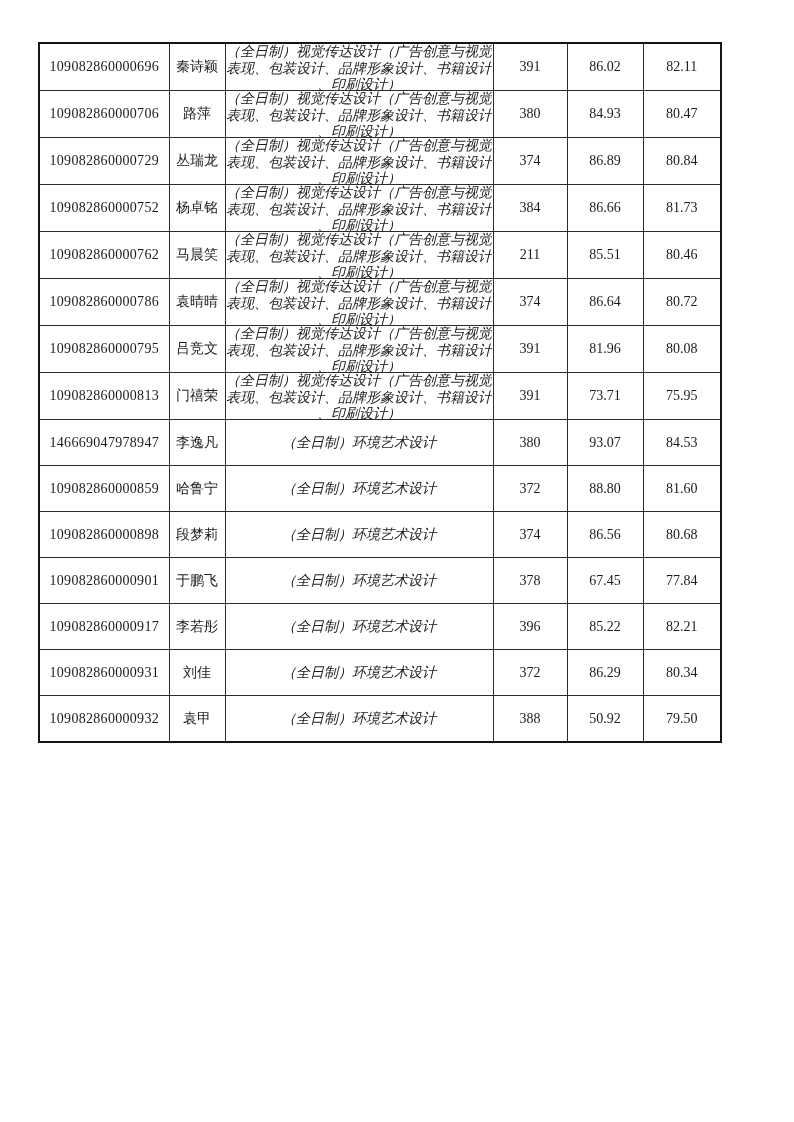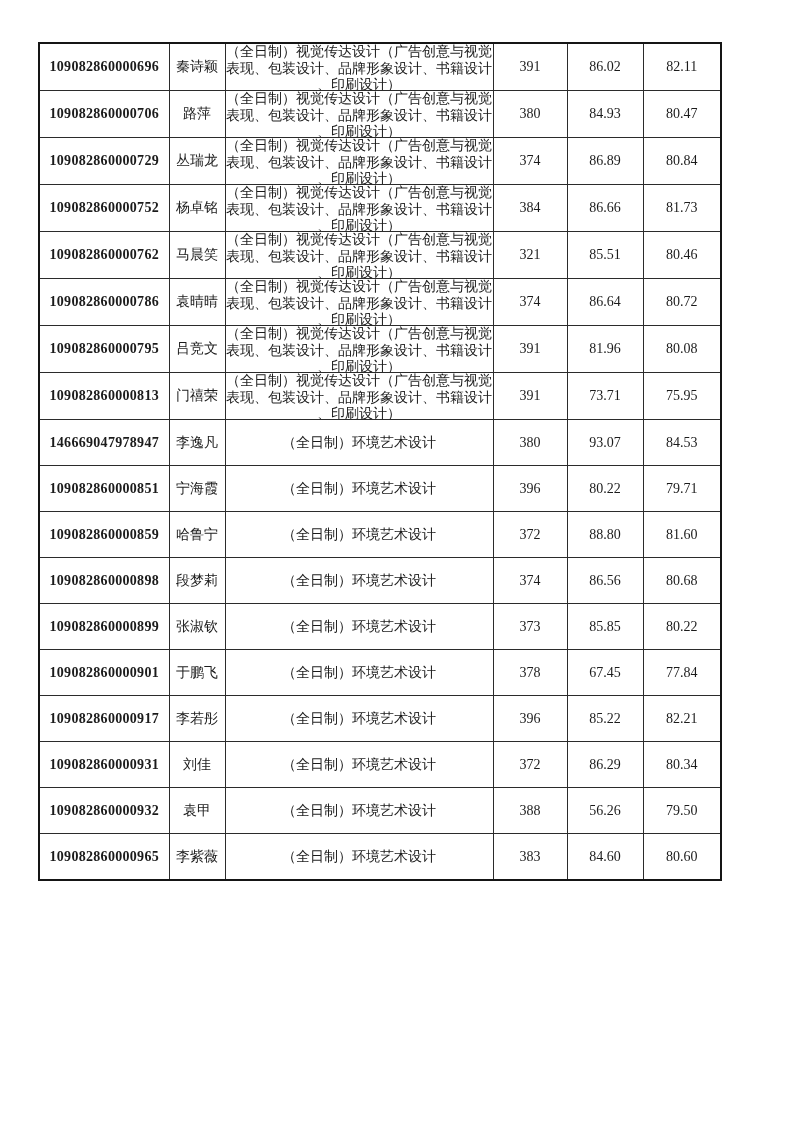--- a/index.html
+++ b/index.html
@@ -30,38 +30,38 @@
     text-align: center;
     vertical-align: middle;
     height: 45px;
     padding: 0;
     font-size: 14px;
     overflow: hidden;
     background: #ffffff;
   }
   td.c-id .txt {
     letter-spacing: 0.3px;
-    font-weight: bold;
   }
   td.c-prog {
     padding: 0 1px;
   }
   td.c-prog.multi {
     vertical-align: top;
   }
   .prog-inner {
     display: block;
     margin: 0 auto;
     width: 266px;
     text-align: center;
     line-height: 16.6px;
     max-height: 46px;
     overflow: hidden;
     word-break: break-all;
     line-break: anywhere;
+    font-style: italic;
   }
   td.c-prog:not(.multi) .prog-inner {
     max-height: none;
     line-height: normal;
   }
   .score {
     white-space: nowrap;
   }
 </style>
 </head>
@@ -162,21 +162,21 @@
     <td class="c-id">
       <span class="txt">109082860000762</span>
     </td>
     <td class="c-name">
       <span class="txt">马晨笑</span>
     </td>
     <td class="c-prog multi">
       <span class="prog-inner">（全日制）视觉传达设计（广告创意与视觉表现、包装设计、品牌形象设计、书籍设计、印刷设计）</span>
     </td>
     <td class="c-s1">
-      <span class="score">321</span>
+      <span class="score">211</span>
     </td>
     <td class="c-s2">
       <span class="score">85.51</span>
     </td>
     <td class="c-s3">
       <span class="score">80.46</span>
     </td>
   </tr>
         <tr>
     <td class="c-id">
@@ -253,193 +253,133 @@
     </td>
     <td class="c-s2">
       <span class="score">93.07</span>
     </td>
     <td class="c-s3">
       <span class="score">84.53</span>
     </td>
   </tr>
         <tr>
     <td class="c-id">
-      <span class="txt">109082860000851</span>
-    </td>
-    <td class="c-name">
-      <span class="txt">宁海霞</span>
+      <span class="txt">109082860000859</span>
+    </td>
+    <td class="c-name">
+      <span class="txt">哈鲁宁</span>
+    </td>
+    <td class="c-prog">
+      <span class="prog-inner">（全日制）环境艺术设计</span>
+    </td>
+    <td class="c-s1">
+      <span class="score">372</span>
+    </td>
+    <td class="c-s2">
+      <span class="score">88.80</span>
+    </td>
+    <td class="c-s3">
+      <span class="score">81.60</span>
+    </td>
+  </tr>
+        <tr>
+    <td class="c-id">
+      <span class="txt">109082860000898</span>
+    </td>
+    <td class="c-name">
+      <span class="txt">段梦莉</span>
+    </td>
+    <td class="c-prog">
+      <span class="prog-inner">（全日制）环境艺术设计</span>
+    </td>
+    <td class="c-s1">
+      <span class="score">374</span>
+    </td>
+    <td class="c-s2">
+      <span class="score">86.56</span>
+    </td>
+    <td class="c-s3">
+      <span class="score">80.68</span>
+    </td>
+  </tr>
+        <tr>
+    <td class="c-id">
+      <span class="txt">109082860000901</span>
+    </td>
+    <td class="c-name">
+      <span class="txt">于鹏飞</span>
+    </td>
+    <td class="c-prog">
+      <span class="prog-inner">（全日制）环境艺术设计</span>
+    </td>
+    <td class="c-s1">
+      <span class="score">378</span>
+    </td>
+    <td class="c-s2">
+      <span class="score">67.45</span>
+    </td>
+    <td class="c-s3">
+      <span class="score">77.84</span>
+    </td>
+  </tr>
+        <tr>
+    <td class="c-id">
+      <span class="txt">109082860000917</span>
+    </td>
+    <td class="c-name">
+      <span class="txt">李若彤</span>
     </td>
     <td class="c-prog">
       <span class="prog-inner">（全日制）环境艺术设计</span>
     </td>
     <td class="c-s1">
       <span class="score">396</span>
     </td>
     <td class="c-s2">
-      <span class="score">80.22</span>
-    </td>
-    <td class="c-s3">
-      <span class="score">79.71</span>
-    </td>
-  </tr>
-        <tr>
-    <td class="c-id">
-      <span class="txt">109082860000859</span>
-    </td>
-    <td class="c-name">
-      <span class="txt">哈鲁宁</span>
+      <span class="score">85.22</span>
+    </td>
+    <td class="c-s3">
+      <span class="score">82.21</span>
+    </td>
+  </tr>
+        <tr>
+    <td class="c-id">
+      <span class="txt">109082860000931</span>
+    </td>
+    <td class="c-name">
+      <span class="txt">刘佳</span>
     </td>
     <td class="c-prog">
       <span class="prog-inner">（全日制）环境艺术设计</span>
     </td>
     <td class="c-s1">
       <span class="score">372</span>
     </td>
     <td class="c-s2">
-      <span class="score">88.80</span>
-    </td>
-    <td class="c-s3">
-      <span class="score">81.60</span>
-    </td>
-  </tr>
-        <tr>
-    <td class="c-id">
-      <span class="txt">109082860000898</span>
-    </td>
-    <td class="c-name">
-      <span class="txt">段梦莉</span>
-    </td>
-    <td class="c-prog">
-      <span class="prog-inner">（全日制）环境艺术设计</span>
-    </td>
-    <td class="c-s1">
-      <span class="score">374</span>
-    </td>
-    <td class="c-s2">
-      <span class="score">86.56</span>
-    </td>
-    <td class="c-s3">
-      <span class="score">80.68</span>
-    </td>
-  </tr>
-        <tr>
-    <td class="c-id">
-      <span class="txt">109082860000899</span>
-    </td>
-    <td class="c-name">
-      <span class="txt">张淑钦</span>
-    </td>
-    <td class="c-prog">
-      <span class="prog-inner">（全日制）环境艺术设计</span>
-    </td>
-    <td class="c-s1">
-      <span class="score">373</span>
-    </td>
-    <td class="c-s2">
-      <span class="score">85.85</span>
-    </td>
-    <td class="c-s3">
-      <span class="score">80.22</span>
-    </td>
-  </tr>
-        <tr>
-    <td class="c-id">
-      <span class="txt">109082860000901</span>
-    </td>
-    <td class="c-name">
-      <span class="txt">于鹏飞</span>
-    </td>
-    <td class="c-prog">
-      <span class="prog-inner">（全日制）环境艺术设计</span>
-    </td>
-    <td class="c-s1">
-      <span class="score">378</span>
-    </td>
-    <td class="c-s2">
-      <span class="score">67.45</span>
-    </td>
-    <td class="c-s3">
-      <span class="score">77.84</span>
-    </td>
-  </tr>
-        <tr>
-    <td class="c-id">
-      <span class="txt">109082860000917</span>
-    </td>
-    <td class="c-name">
-      <span class="txt">李若彤</span>
-    </td>
-    <td class="c-prog">
-      <span class="prog-inner">（全日制）环境艺术设计</span>
-    </td>
-    <td class="c-s1">
-      <span class="score">396</span>
-    </td>
-    <td class="c-s2">
-      <span class="score">85.22</span>
-    </td>
-    <td class="c-s3">
-      <span class="score">82.21</span>
-    </td>
-  </tr>
-        <tr>
-    <td class="c-id">
-      <span class="txt">109082860000931</span>
-    </td>
-    <td class="c-name">
-      <span class="txt">刘佳</span>
-    </td>
-    <td class="c-prog">
-      <span class="prog-inner">（全日制）环境艺术设计</span>
-    </td>
-    <td class="c-s1">
-      <span class="score">372</span>
-    </td>
-    <td class="c-s2">
       <span class="score">86.29</span>
     </td>
     <td class="c-s3">
       <span class="score">80.34</span>
     </td>
   </tr>
         <tr>
     <td class="c-id">
       <span class="txt">109082860000932</span>
     </td>
     <td class="c-name">
       <span class="txt">袁甲</span>
     </td>
     <td class="c-prog">
       <span class="prog-inner">（全日制）环境艺术设计</span>
     </td>
     <td class="c-s1">
       <span class="score">388</span>
     </td>
     <td class="c-s2">
-      <span class="score">56.26</span>
+      <span class="score">50.92</span>
     </td>
     <td class="c-s3">
       <span class="score">79.50</span>
-    </td>
-  </tr>
-        <tr>
-    <td class="c-id">
-      <span class="txt">109082860000965</span>
-    </td>
-    <td class="c-name">
-      <span class="txt">李紫薇</span>
-    </td>
-    <td class="c-prog">
-      <span class="prog-inner">（全日制）环境艺术设计</span>
-    </td>
-    <td class="c-s1">
-      <span class="score">383</span>
-    </td>
-    <td class="c-s2">
-      <span class="score">84.60</span>
-    </td>
-    <td class="c-s3">
-      <span class="score">80.60</span>
     </td>
   </tr>
       </tbody>
   </table>
 </div>
 
 </body></html>

